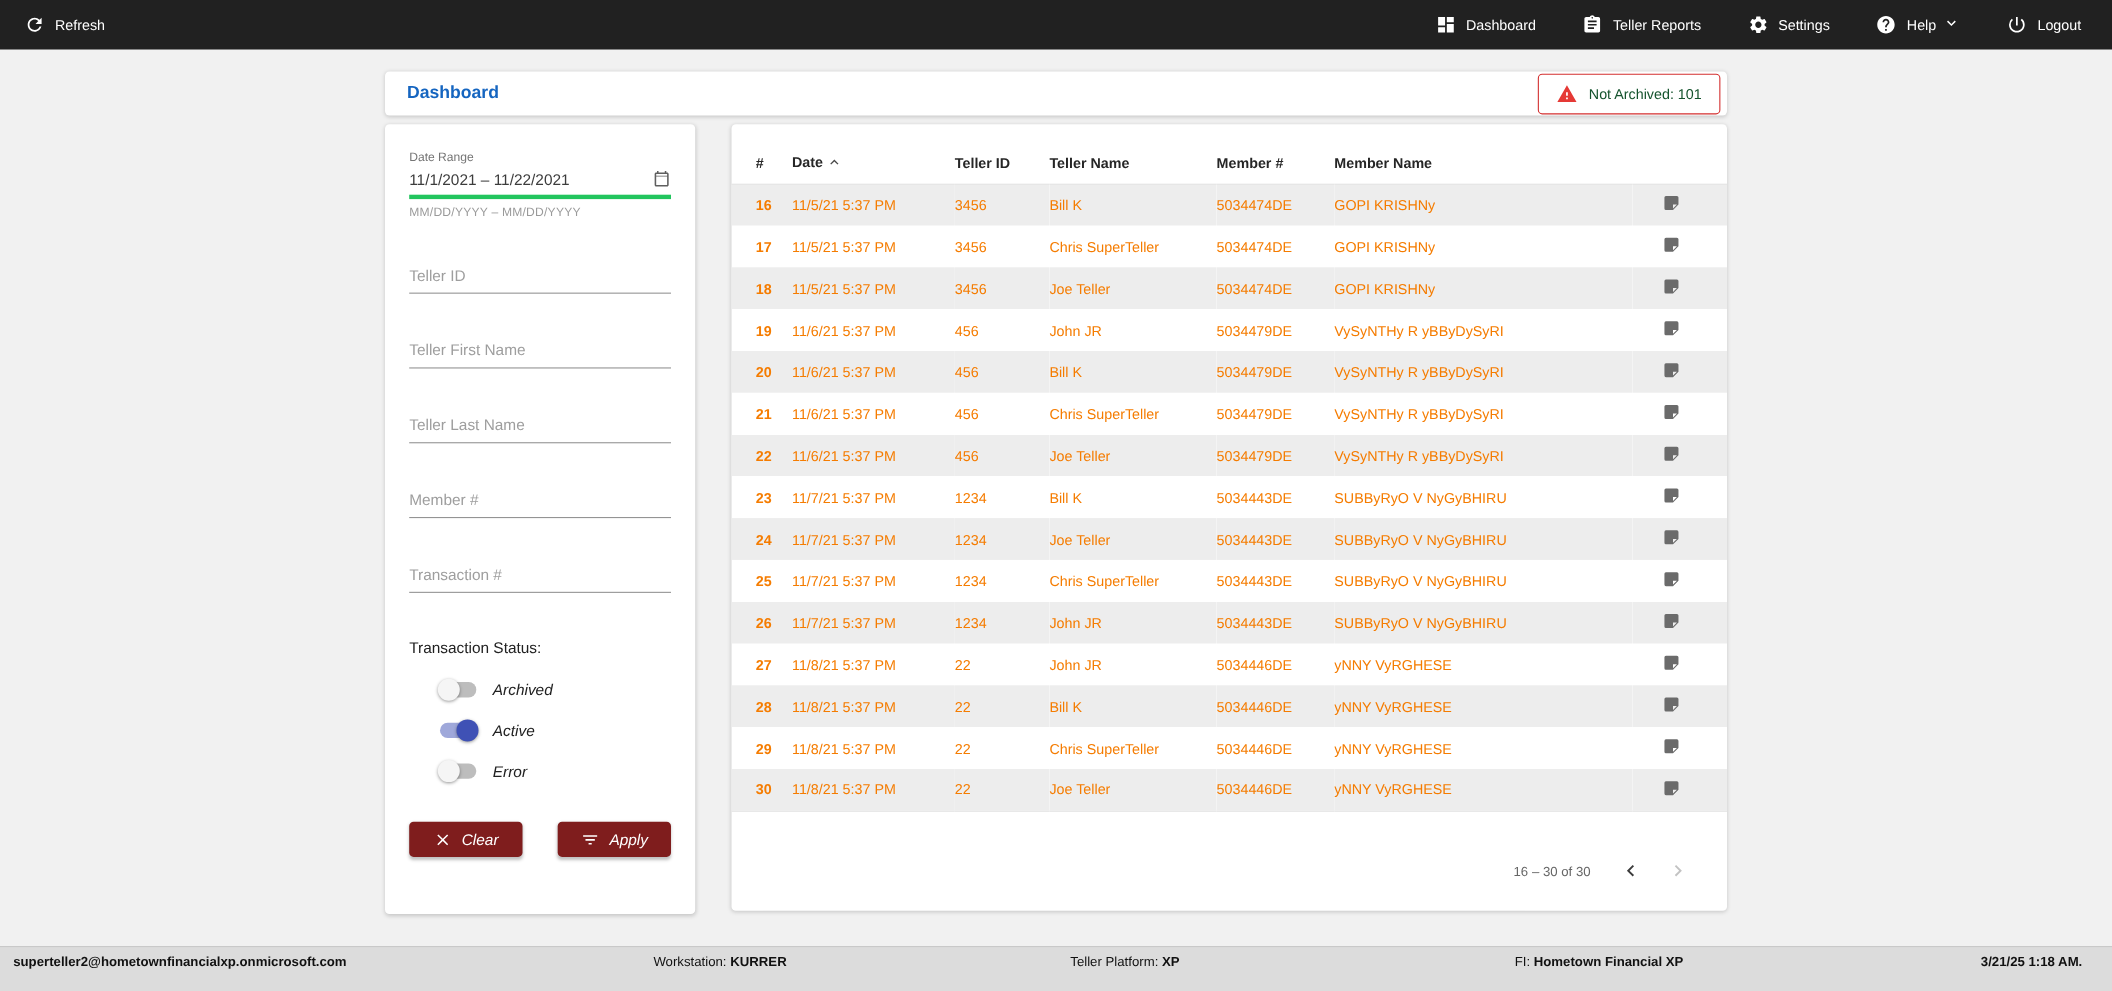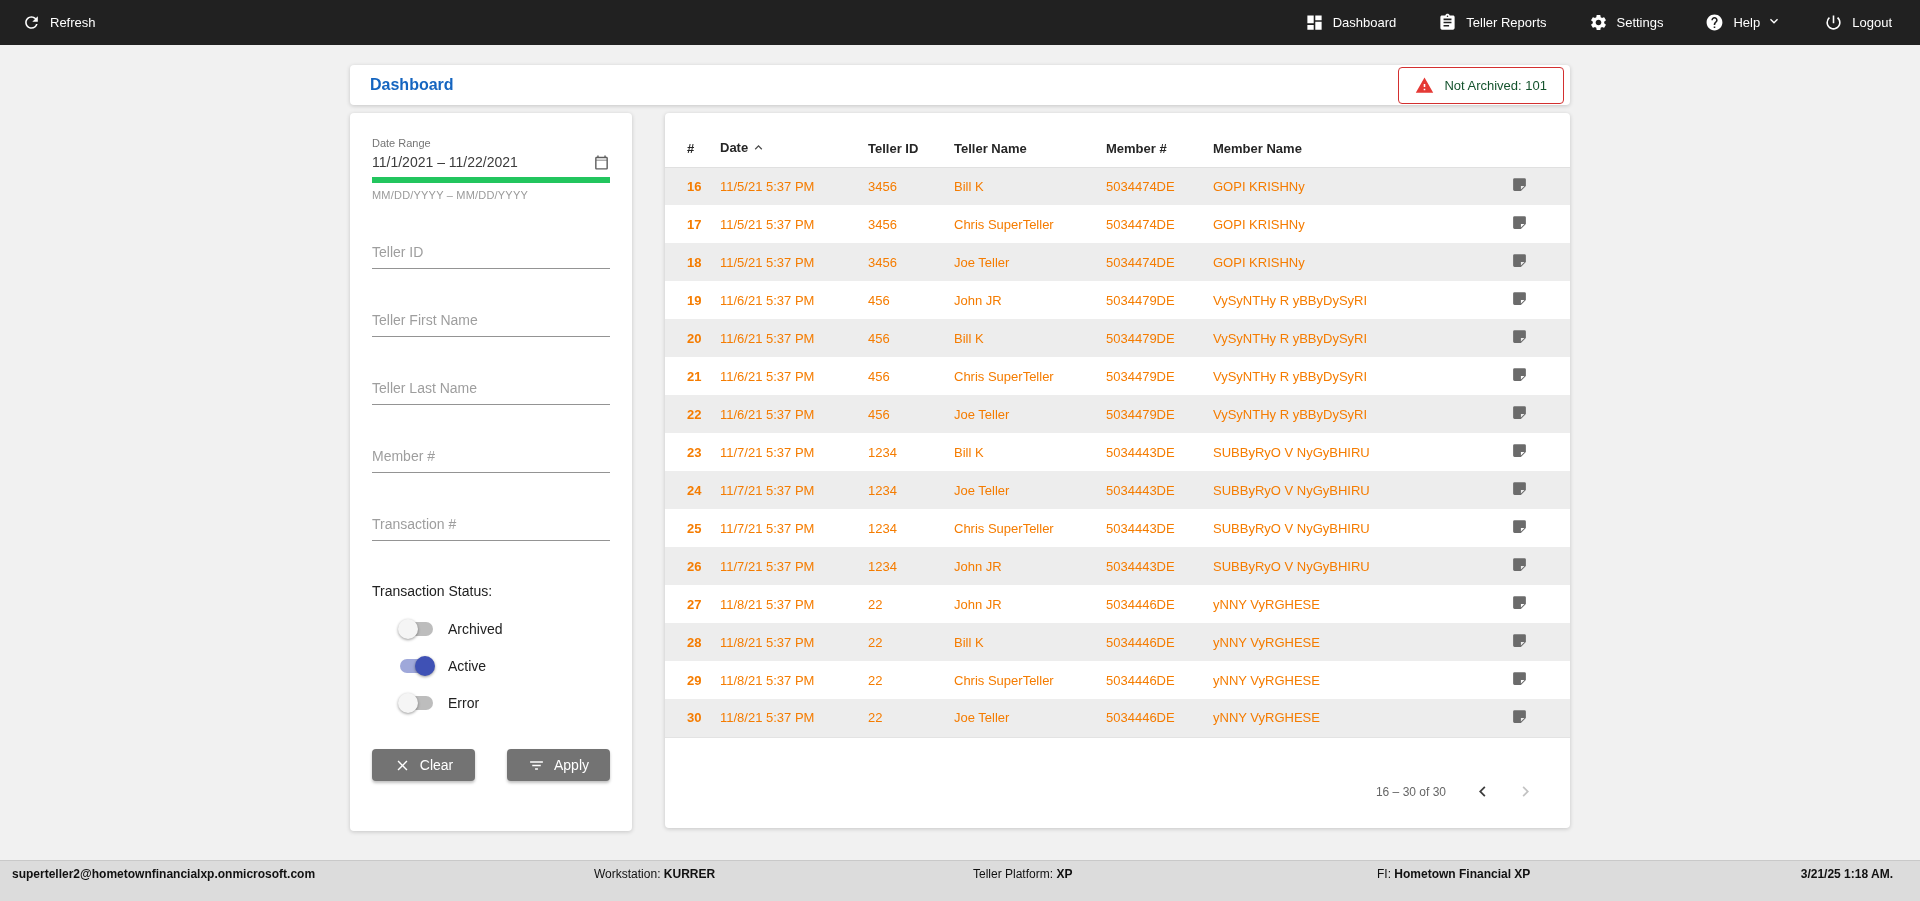--- a/index.html
+++ b/index.html
@@ -27,45 +27,45 @@
   .badge { display: inline-flex; align-items: center; gap: 10px; border: 1px solid #D32F2F;
     border-radius: 4px; background: #fff; color: #14532d; font-size: 13px; padding: 8px 16px;
     margin-right: 2px; cursor: pointer; }
   .badge svg { width: 19px; height: 19px; fill: #E53935; }
 
   .cards-row { display: flex; gap: 33px; align-items: flex-start; }
 
   
   .sidebar { width: 282px; flex: none; height: 718px; padding: 24px 22px; }
   .float-label { font-size: 11px; color: #757575; display: block; }
-  .date-row { display: flex; align-items: flex-start; justify-content: space-between;
-    border-bottom: 6px solid #22c55e; padding: 5px 0 6px; }
+  .date-row { display: flex; align-items: center; justify-content: space-between;
+    border-bottom: 4px solid #22c55e; padding: 5px 0 6px; }
   .date-value { font-size: 14px; color: #3c3c3c; }
   .cal-btn { background: none; border: none; padding: 0; cursor: pointer; line-height: 0; }
   .cal-btn svg { width: 17px; height: 17px; fill: #5f5f5f; }
   .helper { font-size: 11px; color: #9a9a9a; margin-top: 6px; letter-spacing: .2px; }
   .mat-input { display: block; width: 100%; border: none; border-bottom: 1px solid #949494;
     background: transparent; font-family: inherit; font-size: 14px; color: #3c3c3c;
     padding: 6px 0 8px; margin-top: 37px; outline: none; }
   .mat-input::placeholder { color: #9e9e9e; }
   .status-label { font-size: 14px; color: #212121; margin-top: 42px; }
-  .toggles { margin: 20px 0 0 26px; display: flex; flex-direction: column; gap: 17px; }
+  .toggles { margin: 20px 0 0 26px; display: flex; flex-direction: column; gap: 17px; font-style: italic; }
   .toggle-row { display: flex; align-items: center; gap: 13px; font-size: 14px; color: #212121; cursor: pointer; }
   .switch { position: relative; width: 37px; height: 20px; flex: none; }
   .switch .track { position: absolute; top: 3px; left: 2px; width: 33px; height: 14px;
     border-radius: 7px; background: #bdbdbd; }
   .switch .thumb { position: absolute; top: 0; left: 0; width: 20px; height: 20px;
     border-radius: 50%; background: #f5f5f5; box-shadow: 0 1px 3px rgba(0,0,0,.4); }
   .toggle-row.on .track { background: #9fa8da; }
   .toggle-row.on .thumb { left: 17px; background: #3f51b5; }
   .btn-row { display: flex; justify-content: space-between; margin-top: 36px; }
   .btn { display: inline-flex; align-items: center; justify-content: center; gap: 9px;
-    min-width: 103px; height: 32px; background: #737373; border: none; border-radius: 4px;
+    min-width: 103px; height: 32px; background: #7f1d1d; border: none; border-radius: 4px;
     color: #fff; font-family: inherit; font-size: 14px; cursor: pointer;
-    box-shadow: 0 2px 3px rgba(0,0,0,.25); padding: 0 20px; }
+    box-shadow: 0 2px 3px rgba(0,0,0,.25); padding: 0 20px; font-style: italic; }
   .btn svg { width: 17px; height: 17px; fill: #fff; }
 
   
   .table-card { flex: 1; height: 715px; display: flex; flex-direction: column; padding-top: 18px; }
   table { width: 100%; border-collapse: collapse; table-layout: fixed; border-bottom: 1px solid #e3e3e3; }
   col.c1 { width: 55px; } col.c2 { width: 148px; } col.c3 { width: 86px; }
   col.c4 { width: 152px; } col.c5 { width: 107px; } col.c7 { width: 86px; }
   th { text-align: left; font-size: 13px; color: #262626; font-weight: bold;
     height: 36px; border-bottom: 1px solid #e0e0e0; padding: 0 8px 0 0; }
   th:first-child, td:first-child { padding-left: 22px; }

